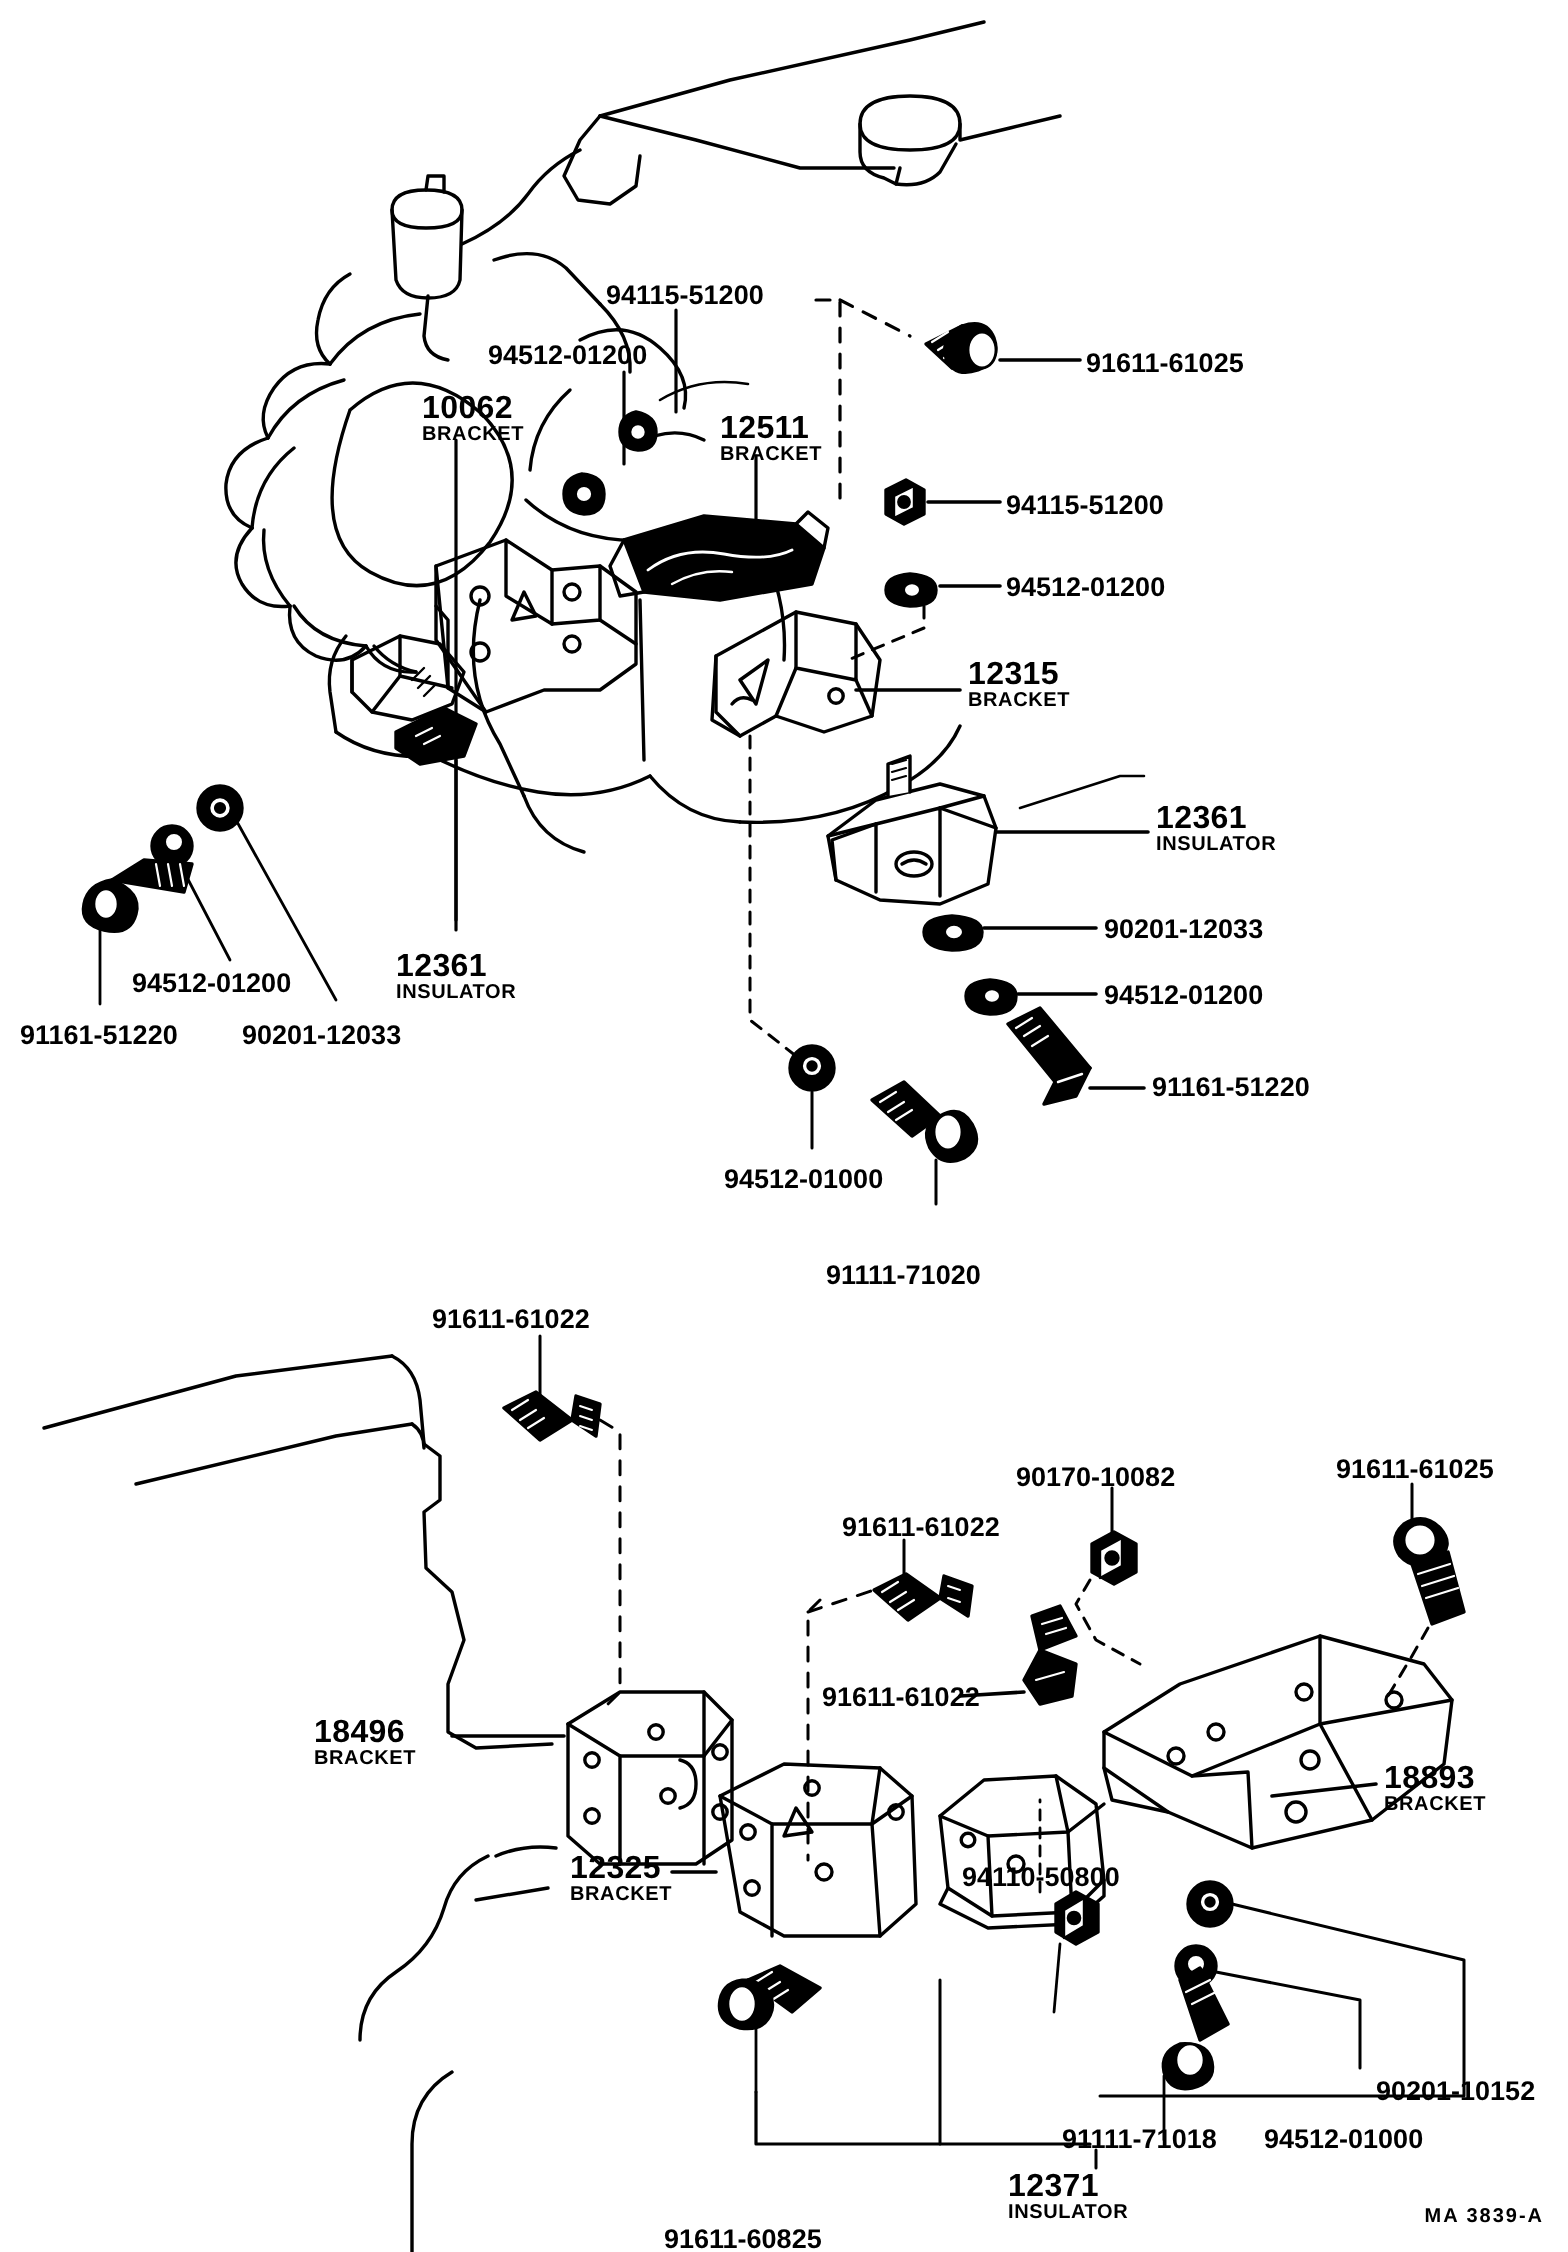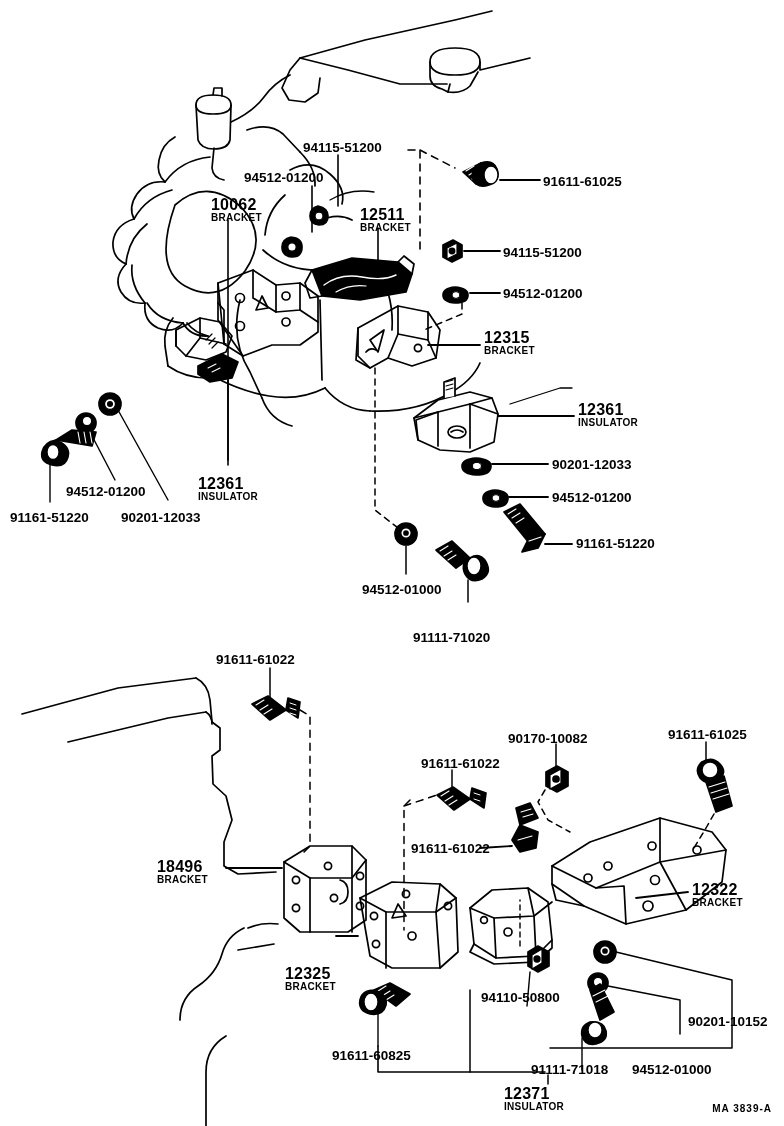--- a/index.html
+++ b/index.html
@@ -477,32 +477,32 @@
   <div class="code" style="left:668px; top:727px;">91611-61025</div>
   <div class="code" style="left:421px; top:756px;">91611-61022</div>
   <div class="code" style="left:411px; top:841px;">91611-61022</div>
 
   <div class="lbl big" style="left:157px; top:859px;">
     <span class="num">18496</span>
     <span class="sub">BRACKET</span>
   </div>
 
   <div class="lbl big" style="left:692px; top:882px;">
-    <span class="num">12322</span>
+    <span class="num">18893</span>
     <span class="sub">BRACKET</span>
   </div>
 
-  <div class="lbl big" style="left:285px; top:927px;margin-top:39px;">
+  <div class="lbl big" style="left:285px; top:927px;">
     <span class="num">12325</span>
     <span class="sub">BRACKET</span>
   </div>
 
-  <div class="code" style="left:481px; top:990px;">94110-50800</div>
-  <div class="code" style="left:688px; top:1014px;">90201-10152</div>
-  <div class="code" style="left:332px; top:1048px;text-align:center;">91611-60825</div>
+  <div class="code" style="left:481px; top:931px;">94110-50800</div>
+  <div class="code" style="left:688px; top:1038px;">90201-10152</div>
+  <div class="code" style="left:332px; top:1112px;text-align:center;">91611-60825</div>
   <div class="code" style="left:531px; top:1062px;text-align:right;">91111-71018</div>
   <div class="code" style="left:632px; top:1062px;">94512-01000</div>
 
   <div class="lbl big" style="left:504px; top:1086px;">
     <span class="num">12371</span>
     <span class="sub">INSULATOR</span>
   </div>
 
   <div id="figcode">MA 3839-A</div>
 

